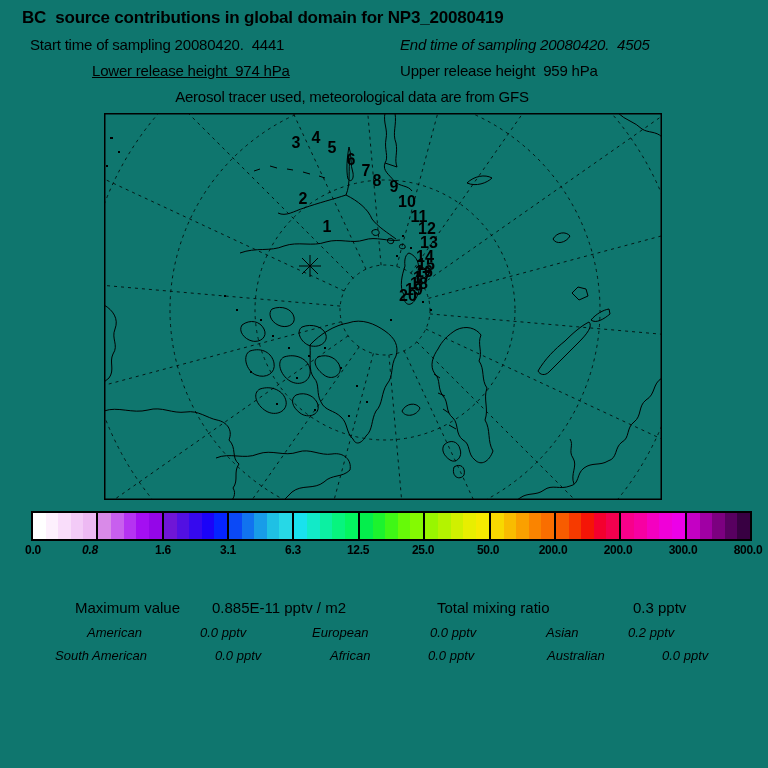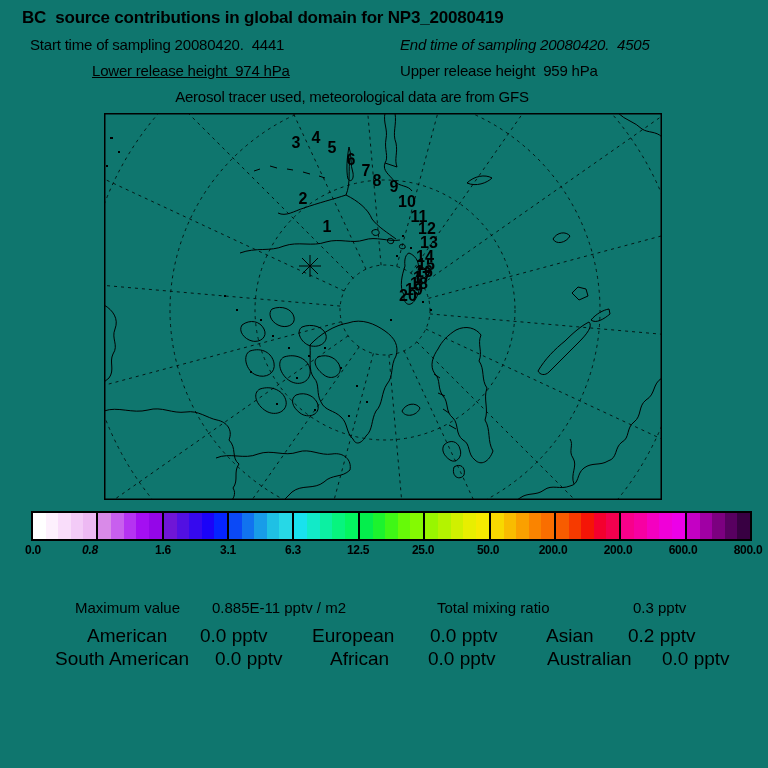--- a/index.html
+++ b/index.html
@@ -11,21 +11,21 @@
   .center-line{left:0;width:704px;text-align:center;}
   #mapbox{position:absolute;left:104px;top:113px;width:558px;height:387px;}
   #colorbar{position:absolute;left:31px;top:511px;width:717px;height:26px;
             border:2px solid #000;display:flex;}
   .cb-seg{flex:1 1 0;height:100%;}
   .cb-seg + .cb-seg{border-left:2px solid #000;}
   #cbticks{position:absolute;left:0;top:543px;width:768px;height:18px;}
   .cb-tick{position:absolute;transform:translateX(-50%);font-size:12px;font-weight:bold;letter-spacing:-0.3px;}
   .unit{font-size:15px;}
   .stat1{font-size:15px;}
-  .stat2{font-size:19px;}
+  .stat2{font-size:13px;font-style:italic;}
   svg text{font-family:"Liberation Sans",sans-serif;}
 </style>
 </head>
 <body>
 
 <div id="page">
 
   <div class="abs title" style="left:22px;top:8px;">BC  source contributions in global domain for NP3_20080419</div>
   <div class="abs hline" style="left:30px;top:36px;">Start time of sampling 20080420.  4441</div>
   <div class="abs hline" style="left:400px;top:36px;font-style:italic;">End time of sampling 20080420.  4505</div>
@@ -169,21 +169,21 @@
       <span class="cb-tick" style="left: 33px;">0.0</span>
       <span class="cb-tick" style="left: 90px; font-style: italic;">0.8</span>
       <span class="cb-tick" style="left: 163px;">1.6</span>
       <span class="cb-tick" style="left: 228px;">3.1</span>
       <span class="cb-tick" style="left: 293px;">6.3</span>
       <span class="cb-tick" style="left: 358px;">12.5</span>
       <span class="cb-tick" style="left: 423px;">25.0</span>
       <span class="cb-tick" style="left: 488px;">50.0</span>
       <span class="cb-tick" style="left: 553px;">200.0</span>
       <span class="cb-tick" style="left: 618px;">200.0</span>
-      <span class="cb-tick" style="left: 683px;">600.0</span>
+      <span class="cb-tick" style="left: 683px;">300.0</span>
       <span class="cb-tick" style="left: 748px;">800.0</span>
     </div>
 
   <div class="abs stat1" style="left:67px;top:599px;margin-left:8px;">Maximum value</div>
   <div class="abs stat1" style="left:212px;top:599px;">0.885E-11 pptv / m2</div>
   <div class="abs stat1" style="left:437px;top:599px;">Total mixing ratio</div>
   <div class="abs stat1" style="left:633px;top:599px;">0.3 pptv</div>
 
   <div class="abs stat2" style="left:87px;top:625px;">American</div>
   <div class="abs stat2" style="left:200px;top:625px;">0.0 pptv</div>

